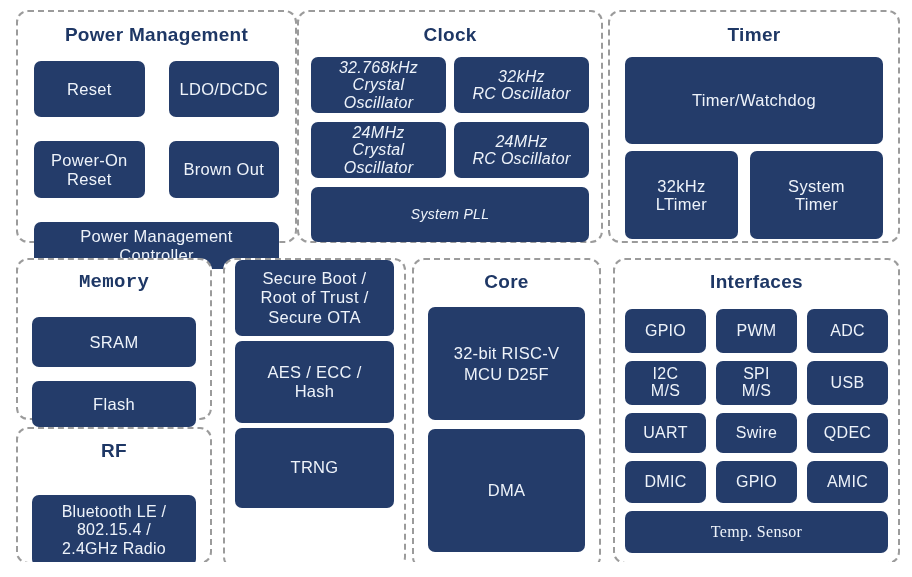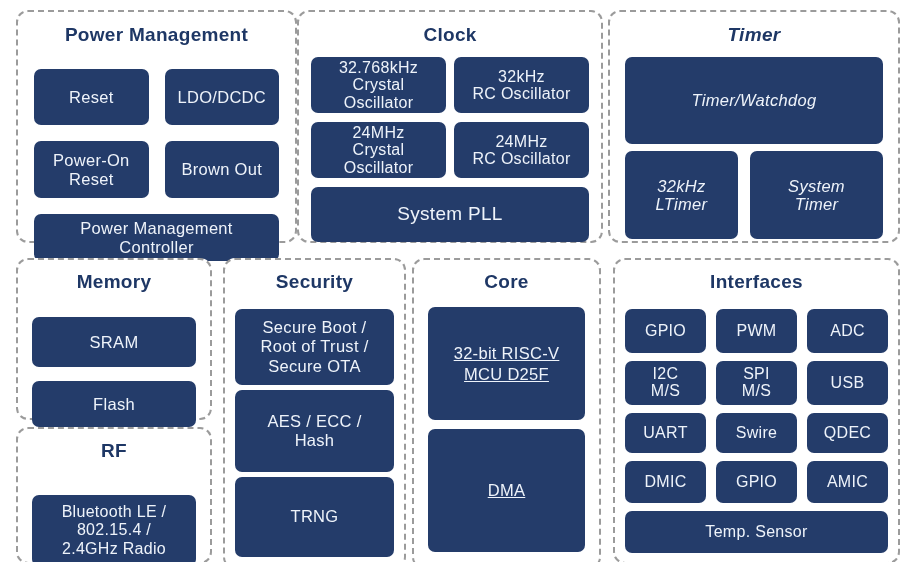--- a/index.html
+++ b/index.html
@@ -41,55 +41,55 @@
     align-items:center;
     justify-content:center;
     text-align:center;
     font-size:16.5px;
     line-height:1.12;
     letter-spacing:.3px;
     white-space:pre-line;
     padding:2px 4px;
   }
   .span2{grid-column:span 2;}
-  .span3{grid-column:span 3;}
+  .span3{grid-column:span 3;font-family:Liberation Serif, serif;}
 
   
   #g-power{left:16px;top:10px;width:281px;height:233px;}
   #g-power .group-title{padding-top:12px;height:45px;}
-  #g-power .blocks{grid-template-columns:1fr 1fr;grid-template-rows:56px 57px 47px;gap:16px;padding:4px 16px;margin-top:8px;}
+  #g-power .blocks{grid-template-columns:1fr 1fr;grid-template-rows:56px 57px 47px;gap:24px;padding:4px 16px;}
 
   #g-clock{left:297px;top:10px;width:306px;height:233px;}
   #g-clock .group-title{padding-top:12px;height:45px;}
-  #g-clock .blocks{grid-template-columns:1fr 1fr;grid-template-rows:56px 56px 55px;gap:9px 8px;padding:0 12px;}
+  #g-clock .blocks{grid-template-columns:1fr 1fr;grid-template-rows:56px 56px 55px;gap:9px 8px;padding:0 12px;font-style:italic;}
   #g-clock .block{font-size:16px;line-height:1.08;}
-  #g-clock .span2{font-size:19px;}
+  #g-clock .span2{font-size:14px;}
 
-  #g-timer{left:608px;top:10px;width:292px;height:233px;font-style:italic;}
+  #g-timer{left:608px;top:10px;width:292px;height:233px;}
   #g-timer .group-title{padding-top:12px;height:45px;}
   #g-timer .blocks{grid-template-columns:119fr 140fr;grid-template-rows:87px 88px;gap:7px 12px;padding:0 15px;}
 
   #g-memory{left:16px;top:258px;width:196px;height:162px;}
-  #g-memory .group-title{height:49px;}
+  #g-memory .group-title{height:49px;font-family:Liberation Mono, monospace;}
   #g-memory .blocks{grid-template-columns:1fr;grid-template-rows:50px 46px;gap:14px;padding:8px 14px;}
 
   #g-rf{left:16px;top:427px;width:196px;height:137px;}
   #g-rf .group-title{height:50px;}
   #g-rf .blocks{grid-template-columns:1fr;grid-template-rows:71px;padding:16px 14px;}
   #g-rf .block{font-size:16px;line-height:1.15;}
 
   #g-security{left:223px;top:258px;width:183px;height:311px;}
   #g-security .group-title{height:49px;}
   #g-security .blocks{grid-template-columns:1fr;grid-template-rows:76px 82px 80px;gap:5px;padding:0 10px;}
   #g-security .block{line-height:1.18;}
 
   #g-core{left:412px;top:258px;width:189px;height:311px;}
   #g-core .group-title{height:47px;}
   #g-core .blocks{grid-template-columns:1fr;grid-template-rows:113px 123px;gap:9px;padding:0 14px;}
-  #g-core .block{line-height:1.25;text-decoration:underline;}
+  #g-core .block{line-height:1.25;}
 
   #g-interfaces{left:613px;top:258px;width:287px;height:306px;}
   #g-interfaces .group-title{height:49px;}
   #g-interfaces .blocks{grid-template-columns:repeat(3,1fr);grid-template-rows:44px 44px 40px 42px 42px;gap:8px 10px;padding:0 10px;}
   #g-interfaces .block{font-size:16px;line-height:1.05;}
 </style>
 </head>
 <body>
 
 <div class="canvas">
@@ -146,21 +146,20 @@
   <section class="group" id="g-rf">
     <div class="group-title">RF</div>
     <div class="blocks">
       <div class="block">Bluetooth LE /
 802.15.4 /
 2.4GHz Radio</div>
     </div>
   </section>
 
   <section class="group" id="g-security">
-    <div class="group-title">Security</div>
     <div class="blocks">
       <div class="block">Secure Boot /
 Root of Trust /
 Secure OTA</div>
       <div class="block">AES / ECC /
 Hash</div>
       <div class="block">TRNG</div>
     </div>
   </section>
 

